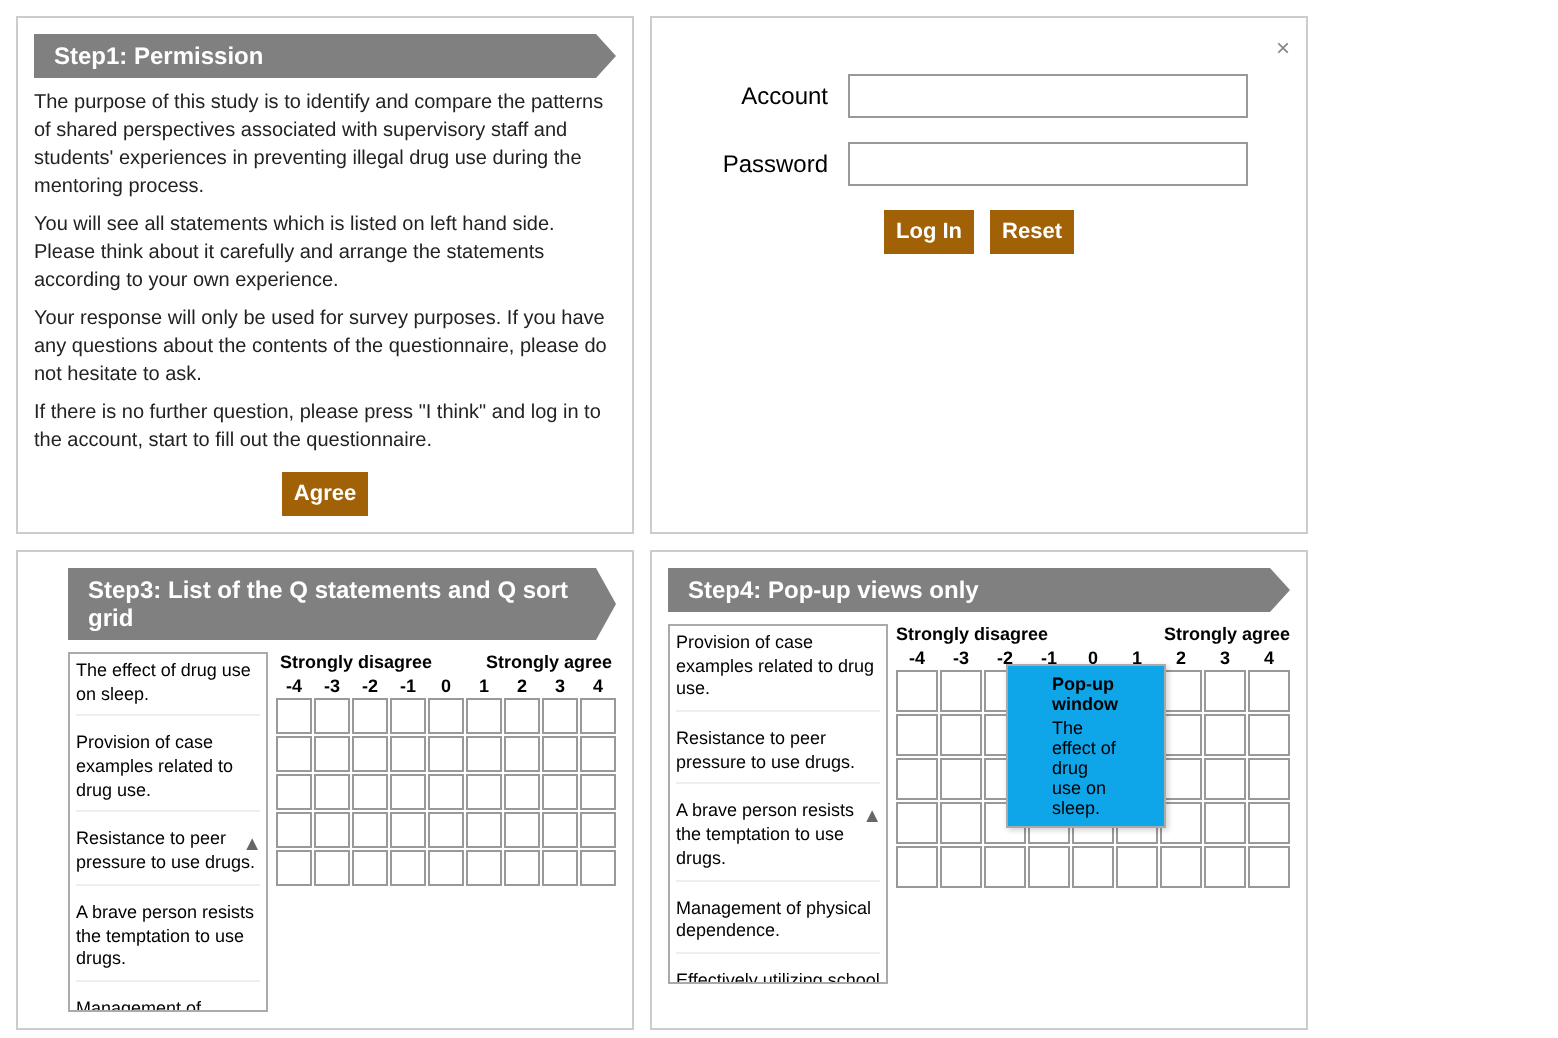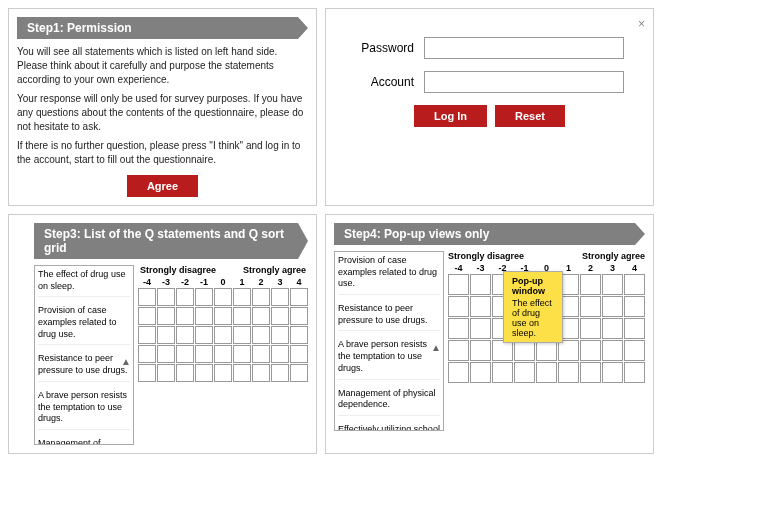--- a/index.html
+++ b/index.html
@@ -30,24 +30,24 @@
     }
     .step-box {
       border: 1px solid #ccc;
       padding: 8px;
     }
     
     .step1 { grid-column: 1; grid-row: 1; }
     .step1 .body-text { font-size: 10px; line-height: 1.4; color: #222; margin-bottom: 5px; }
     .step1-buttons { display: flex; gap: 4px; margin-top: 8px; justify-content: center; }
     .btn-gray {
-      background: #b91c1c;
+      background: #a16207;
       color: #fff;
       border: none;
-      padding: 5px 20px;
+      padding: 5px 6px;
       font-size: 11px;
       cursor: pointer;
       font-weight: bold;
     }
     
     .step2 { grid-column: 2; grid-row: 1; }
     .step2-close { float: right; cursor: pointer; font-size: 12px; color: #888; }
     .step2-form { margin-top: 20px; }
     .form-row { display: flex; align-items: center; margin-bottom: 12px; }
     .form-label { width: 80px; text-align: right; margin-right: 10px; font-size: 12px; }
@@ -91,63 +91,64 @@
       line-height: 1.3;
       height: 180px;
       overflow: hidden;
       position: relative;
     }
     .popup-grid-area { flex: 1; position: relative; }
     .popup-window {
       position: absolute;
       top: 20px;
       left: 55px;
-      background: #fde047;
+      background: #0ea5e9;
       border: 1px solid #aaa;
-      padding: 4px 8px;
+      padding: 4px 22px;
       font-size: 9px;
       z-index: 10;
       box-shadow: 1px 1px 3px rgba(0,0,0,0.2);
-      width: 60px;
+      width: 80px;
     }
     .popup-title { font-weight: bold; font-size: 9px; margin-bottom: 2px; }
     .popup-content { font-size: 9px; }
     .cell-highlight {
       background: #b8cce4 !important;
       font-size: 8px;
       padding: 1px;
       text-align: center;
     }
     .step4-labels { display: flex; justify-content: space-between; font-size: 9px; font-weight: bold; margin-bottom: 2px; }
   </style>
 </head>
 <body>
 
 <div class="main-container">
 
   <div class="step-box step1">
     <div class="step-header">Step1: Permission</div>
-    <p class="body-text">You will see all statements which is listed on left hand side. Please think about it carefully and purpose the statements according to your own experience.</p>
+    <p class="body-text">The purpose of this study is to identify and compare the patterns of shared perspectives associated with supervisory staff and students' experiences in preventing illegal drug use during the mentoring process.</p>
+    <p class="body-text">You will see all statements which is listed on left hand side. Please think about it carefully and arrange the statements according to your own experience.</p>
     <p class="body-text">Your response will only be used for survey purposes. If you have any questions about the contents of the questionnaire, please do not hesitate to ask.</p>
     <p class="body-text">If there is no further question, please press "I think" and log in to the account, start to fill out the questionnaire.</p>
     <div class="step1-buttons">
       <button class="btn-gray">Agree</button>
     </div>
   </div>
 
   <div class="step-box step2">
     <span class="step2-close">×</span>
     <div class="step2-form">
       <div class="form-row">
+        <label class="form-label">Account</label>
+        <input class="form-input" type="text" style="">
+      </div>
+      <div class="form-row">
         <label class="form-label">Password</label>
         <input class="form-input" type="password" style="">
-      </div>
-      <div class="form-row">
-        <label class="form-label">Account</label>
-        <input class="form-input" type="text" style="">
       </div>
     </div>
     <div class="step2-buttons">
       <button class="btn-gray">Log In</button>
       <button class="btn-gray">Reset</button>
     </div>
   </div>
 
   <div class="step-box step3">
     <div class="step-header">Step3: List of the Q statements and Q sort grid</div>

